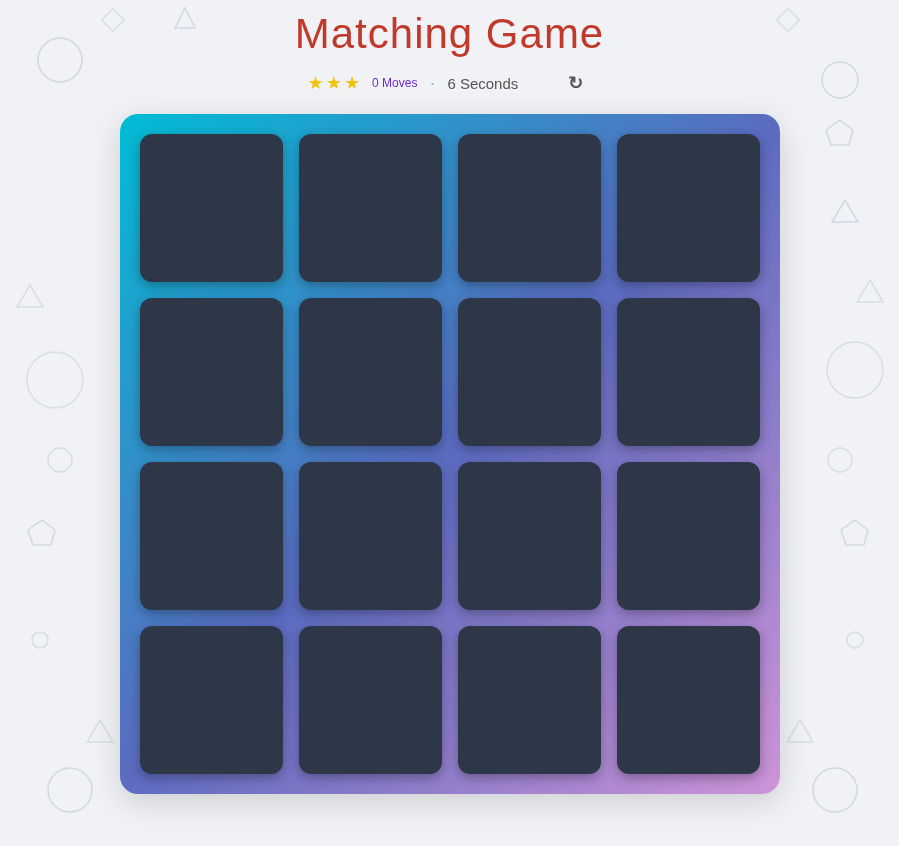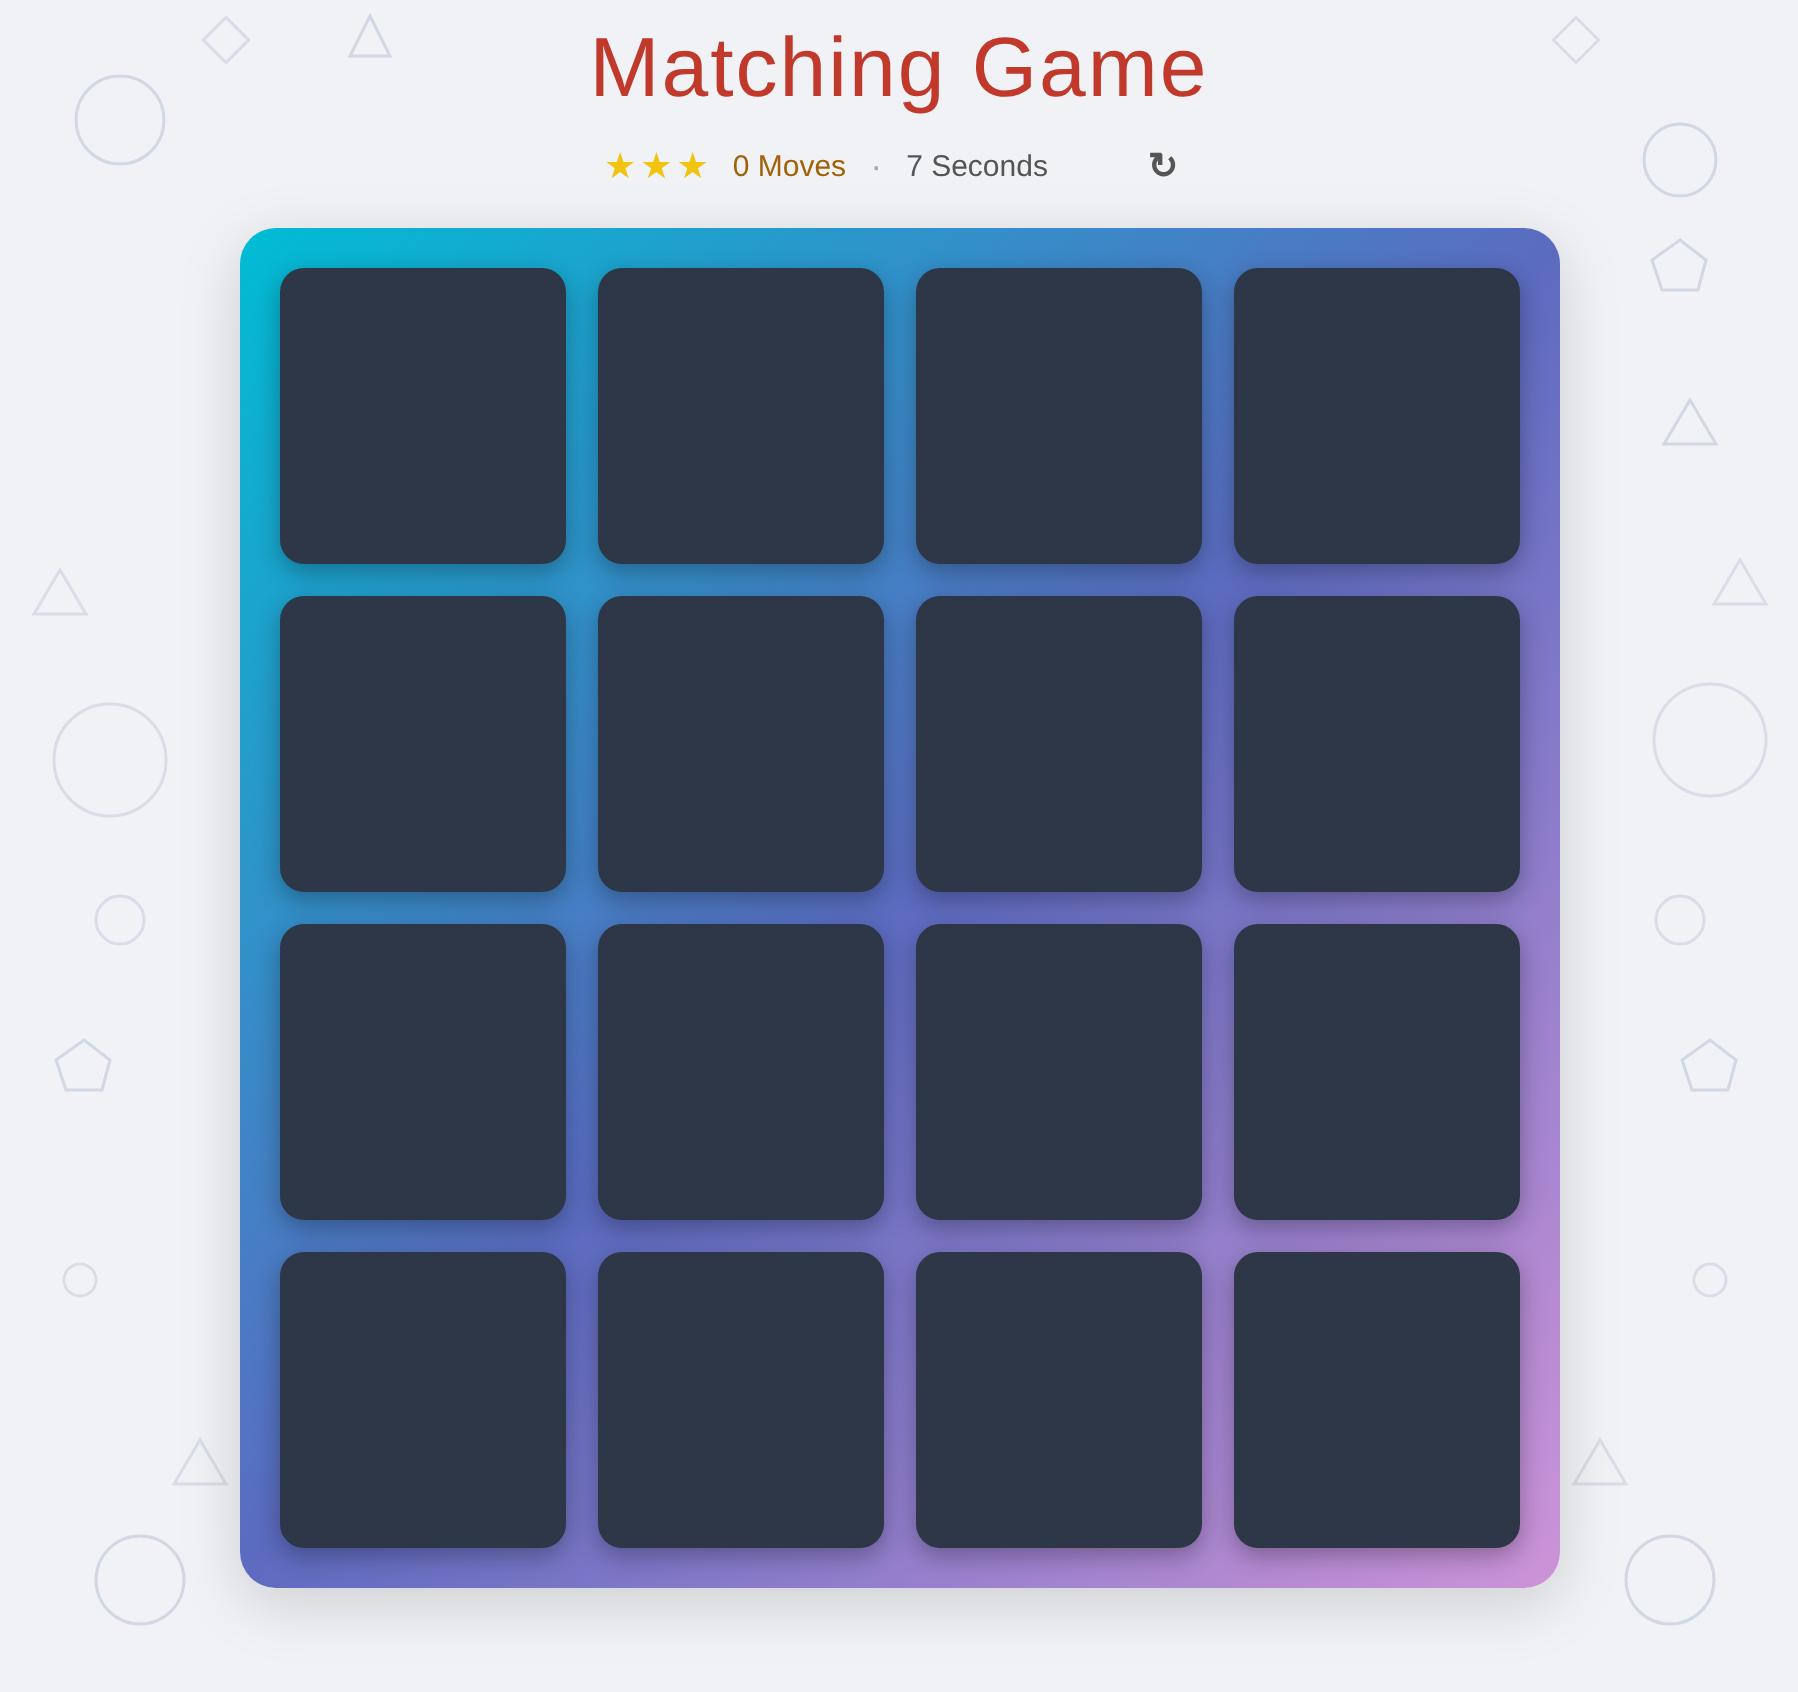--- a/index.html
+++ b/index.html
@@ -61,22 +61,22 @@
       display: flex;
       gap: 2px;
     }
 
     .star {
       font-size: 18px;
       color: #f1c40f;
     }
 
     .moves-text {
-      font-size: 15px;
-      color: #a16207;
+      font-size: 12px;
+      color: #6d28d9;
     }
 
     .dot-separator {
       color: #aaa;
       font-size: 18px;
     }
 
     .seconds-text {
       font-size: 15px;
       color: #555;
@@ -161,21 +161,21 @@
   <h1 class="page-title">Matching Game</h1>
 
   <div class="stats-bar">
     <div class="stars-container">
       <span class="star">★</span>
       <span class="star">★</span>
       <span class="star">★</span>
     </div>
     <span class="moves-text">0 Moves</span>
     <span class="dot-separator">·</span>
-    <span class="seconds-text">7 Seconds</span>
+    <span class="seconds-text">6 Seconds</span>
     <button class="refresh-btn" title="Restart Game">↻</button>
   </div>
 
   <div class="game-board-wrapper">
     <div class="game-grid" id="game-grid">
     <div class="card"></div>
         <div class="card"></div>
         <div class="card"></div>
         <div class="card"></div>
         <div class="card"></div>

